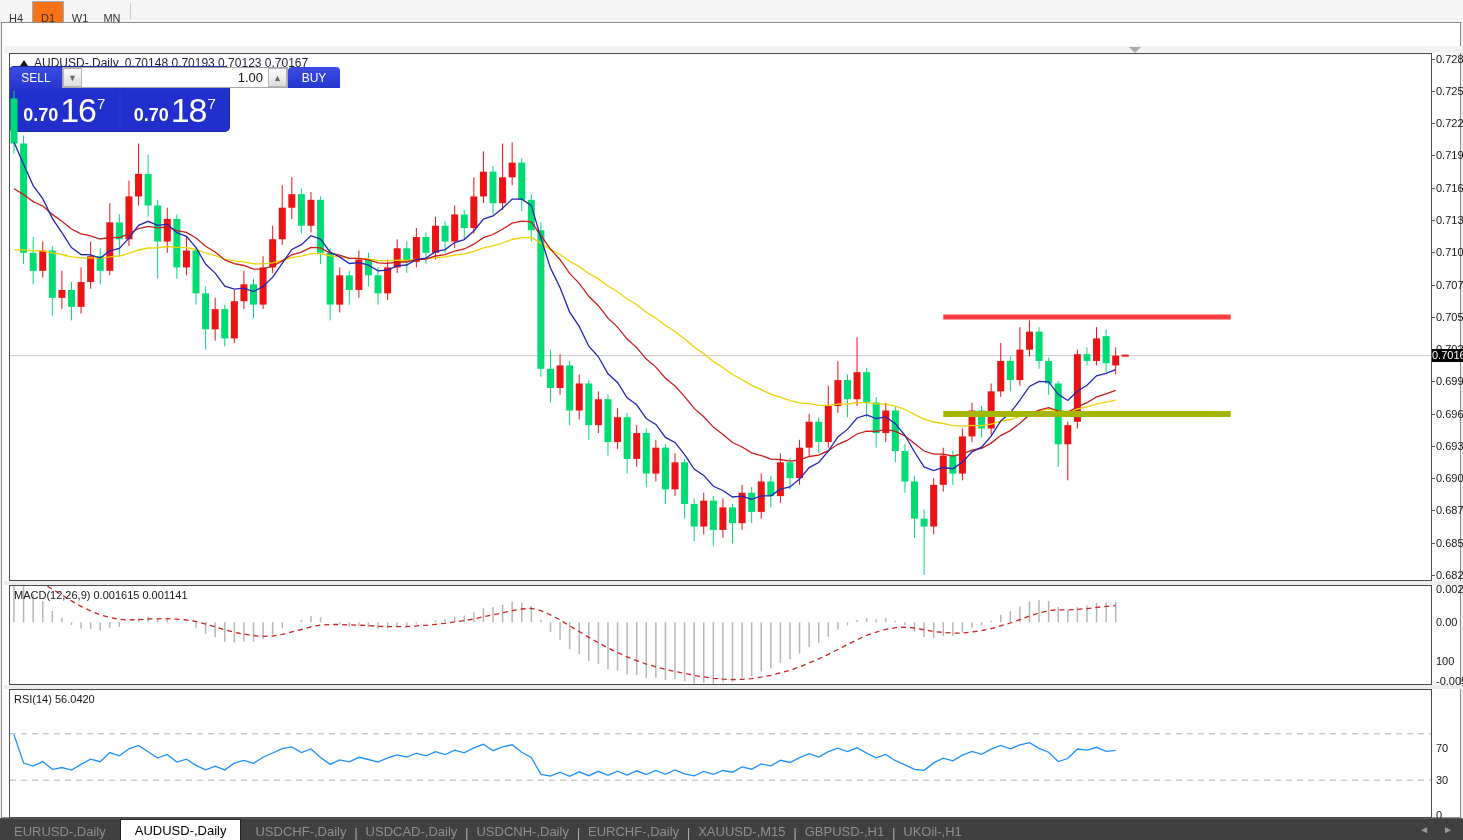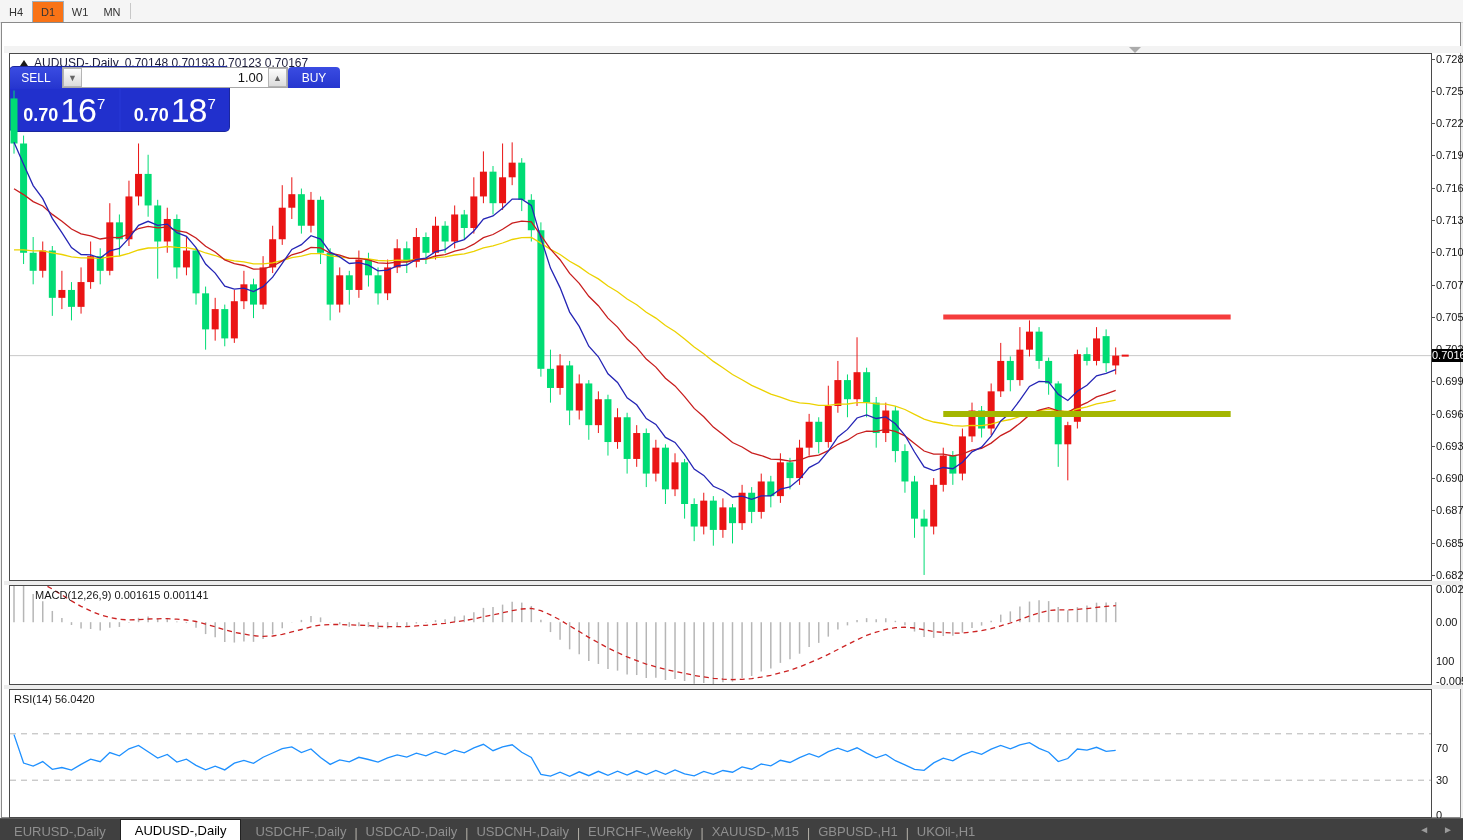--- a/index.html
+++ b/index.html
@@ -1,21 +1,21 @@
 <!DOCTYPE html>
 <html><head>
 <meta charset="utf-8">
 <style>
   html,body{margin:0;padding:0;width:1463px;height:840px;overflow:hidden;
     font-family:"Liberation Sans",sans-serif;background:#f0f0f0;}
   #app{position:relative;width:1463px;height:840px;}
   
   #toolbar{position:absolute;left:0;top:0;width:1463px;height:22px;background:#f5f5f5;
     border-bottom:1px solid #d9d9d9;display:flex;align-items:stretch;}
-  .tf-btn{min-width:26px;padding:10px 2px;display:flex;align-items:center;justify-content:center;
+  .tf-btn{min-width:26px;padding:16px 2px;display:flex;align-items:center;justify-content:center;
     font-size:11px;color:#333;cursor:pointer;border:1px solid transparent;margin:1px 0;}
   .tf-btn.active{background:#f97316;border:1px solid #9fb0bd;}
   .tb-sep{width:1px;background:#c8c8c8;margin:3px 2px;}
   
   #chart-window{position:absolute;left:1px;top:22px;width:1460px;height:796px;
     background:#ffffff;border:1px solid #8a8a8a;box-sizing:border-box;}
   #top-strip{position:absolute;left:2px;top:23px;width:1458px;height:7px;background:#f3f3f3;}
   #shift-marker{position:absolute;left:1127px;top:24px;width:0;height:0;
     border-left:6px solid transparent;border-right:6px solid transparent;border-top:6px solid #ababab;}
   .hline{position:absolute;background:#4a4a4a;height:1px;}
@@ -487,21 +487,21 @@
           <line x1="1105.7" y1="36.16344164536935" x2="1105.7" y2="16.1903975955829" stroke="#b6b6b6" stroke-width="1.5"></line>
         </g>
         <polyline points="4,-12.3 13.58,-10.4 23.16,-6.8 32.74,-2.4 42.32,3.1 51.9,8.9 61.480000000000004,14.9 71.06,20.4 80.64,24.9 90.22,28.9 99.8,31.4 109.38,33.3 118.96000000000001,34.0 128.54000000000002,33.6 138.12,33.0 147.7,32.8 157.28,32.6 166.86,33.2 176.44,34.0 186.02,35.5 195.6,38.1 205.18,40.7 214.76,43.8 224.34,46.3 233.92000000000002,48.1 243.5,49.7 253.08,50.4 262.66,50.0 272.24,48.4 281.82,45.9 291.4,43.5 300.98,40.8 310.56,39.0 320.14,38.5 329.72,38.5 339.3,38.9 348.88,39.2 358.46,39.6 368.04,40.3 377.62,40.7 387.2,40.7 396.78000000000003,40.6 406.36,39.9 415.94,39.3 425.52,38.3 435.1,37.3 444.68,35.9 454.26,34.6 463.84000000000003,33.0 473.42,30.7 483,28.8 492.58,26.8 502.16,24.6 511.74,23.0 521.32,22.4 530.9,24.6 540.48,28.9 550.0600000000001,33.9 559.64,39.8 569.22,45.5 578.8,51.4 588.38,56.7 597.96,62.0 607.54,66.5 617.12,70.9 626.7,74.6 636.28,78.1 645.86,80.8 655.44,83.4 665.02,85.4 674.6,87.3 684.18,89.4 693.76,90.9 703.34,92.3 712.92,93.1 722.5,93.6 732.08,93.3 741.66,92.6 751.24,91.2 760.82,89.4 770.4,86.9 779.98,84.2 789.5600000000001,80.9 799.14,76.9 808.72,72.9 818.3,68.4 827.88,63.5 837.46,58.6 847.04,53.7 856.62,49.4 866.2,46.2 875.78,43.4 885.36,41.7 894.94,41.2 904.52,42.0 914.1,43.8 923.6800000000001,45.5 933.26,46.4 942.84,47.1 952.42,47.0 962,46.0 971.58,44.7 981.16,42.7 990.74,39.9 1000.32,37.0 1009.9,33.7 1019.48,30.1 1029.06,26.9 1038.64,24.5 1048.22,23.8 1057.8,23.9 1067.38,23.3 1076.96,22.6 1086.54,21.4 1096.1200000000001,20.4 1105.7,19.6" fill="none" stroke="#cc2222" stroke-width="1.3" stroke-dasharray="5,4"></polyline>
       </svg>
     <svg id="rsi-svg" width="1421" height="127" style="left:8px;top:667px;">
         <line x1="0" y1="43.8" x2="1421" y2="43.8" stroke="#b4b4b4" stroke-width="1" stroke-dasharray="6,5"></line>
         <line x1="0" y1="90.19999999999999" x2="1421" y2="90.19999999999999" stroke="#b4b4b4" stroke-width="1" stroke-dasharray="6,5"></line>
         <polyline points="4,44.6 13.58,73.0 23.16,76.1 32.74,71.6 42.32,79.3 51.9,77.5 61.480000000000004,80.1 71.06,74.4 80.64,69.1 90.22,71.7 99.8,62.6 109.38,65.8 118.96000000000001,58.8 128.54000000000002,55.5 138.12,61.8 147.7,68.1 157.28,64.4 166.86,72.1 176.44,69.2 186.02,75.4 195.6,79.9 205.18,76.2 214.76,79.9 224.34,73.2 233.92000000000002,70.4 243.5,73.4 253.08,67.2 262.66,63.0 272.24,58.7 281.82,56.9 291.4,62.5 300.98,58.9 310.56,67.5 320.14,74.4 329.72,69.9 339.3,71.9 348.88,67.3 358.46,69.5 368.04,72.1 377.62,67.9 387.2,64.9 396.78000000000003,67.1 406.36,63.2 415.94,65.9 425.52,61.6 435.1,64.5 444.68,60.2 454.26,62.8 463.84000000000003,57.9 473.42,54.3 483,60.7 492.58,56.9 502.16,54.8 511.74,62.2 521.32,67.5 530.9,84.4 540.48,86.1 550.0600000000001,82.2 559.64,86.4 569.22,81.8 578.8,85.7 588.38,81.3 597.96,85.3 607.54,81.2 617.12,85.1 626.7,80.8 636.28,84.6 645.86,80.4 655.44,84.3 665.02,79.9 674.6,83.9 684.18,85.9 693.76,81.5 703.34,84.4 712.92,80.5 722.5,82.2 732.08,76.9 741.66,79.2 751.24,74.0 760.82,75.9 770.4,70.3 779.98,72.5 789.5600000000001,67.6 799.14,63.7 808.72,67.0 818.3,61.6 827.88,58.1 837.46,61.5 847.04,57.8 856.62,63.1 866.2,67.9 875.78,64.5 885.36,70.7 894.94,74.8 904.52,79.4 914.1,80.3 923.6800000000001,72.9 933.26,68.2 942.84,70.9 952.42,65.1 962,61.4 971.58,64.4 981.16,59.2 990.74,55.4 1000.32,58.8 1009.9,54.9 1019.48,52.7 1029.06,58.3 1038.64,62.2 1048.22,71.5 1057.8,68.5 1067.38,59.0 1076.96,60.1 1086.54,57.3 1096.1200000000001,61.4 1105.7,60.4" fill="none" stroke="#1e90ff" stroke-width="1.3"></polyline>
       </svg>
 
-    <div class="pane-label" style="top:566px;padding-left:21px;">
+    <div class="pane-label" style="top:566px;">
       <span>MACD(12,26,9)</span>
       <span>0.001615</span>
       <span>0.001141</span>
     </div>
     <div class="pane-label" style="top:670px;">
       <span>RSI(14)</span>
       <span>56.0420</span>
     </div>
 
     <div id="price-axis">
@@ -593,21 +593,21 @@
 
   <div id="tab-bar">
       <div class="tab">EURUSD-,Daily</div>
       <div class="tab active">AUDUSD-,Daily</div>
       <div class="tab">USDCHF-,Daily</div>
       <span class="tab-sep">|</span>
       <div class="tab">USDCAD-,Daily</div>
       <span class="tab-sep">|</span>
       <div class="tab">USDCNH-,Daily</div>
       <span class="tab-sep">|</span>
-      <div class="tab">EURCHF-,Weekly</div>
+      <div class="tab">EURCHF-,Daily</div>
       <span class="tab-sep">|</span>
       <div class="tab">XAUUSD-,M15</div>
       <span class="tab-sep">|</span>
       <div class="tab">GBPUSD-,H1</div>
       <span class="tab-sep">|</span>
       <div class="tab">UKOil-,H1</div>
     </div>
   <div id="tab-scroll">
     <span>◄</span>
     <span>►</span>

